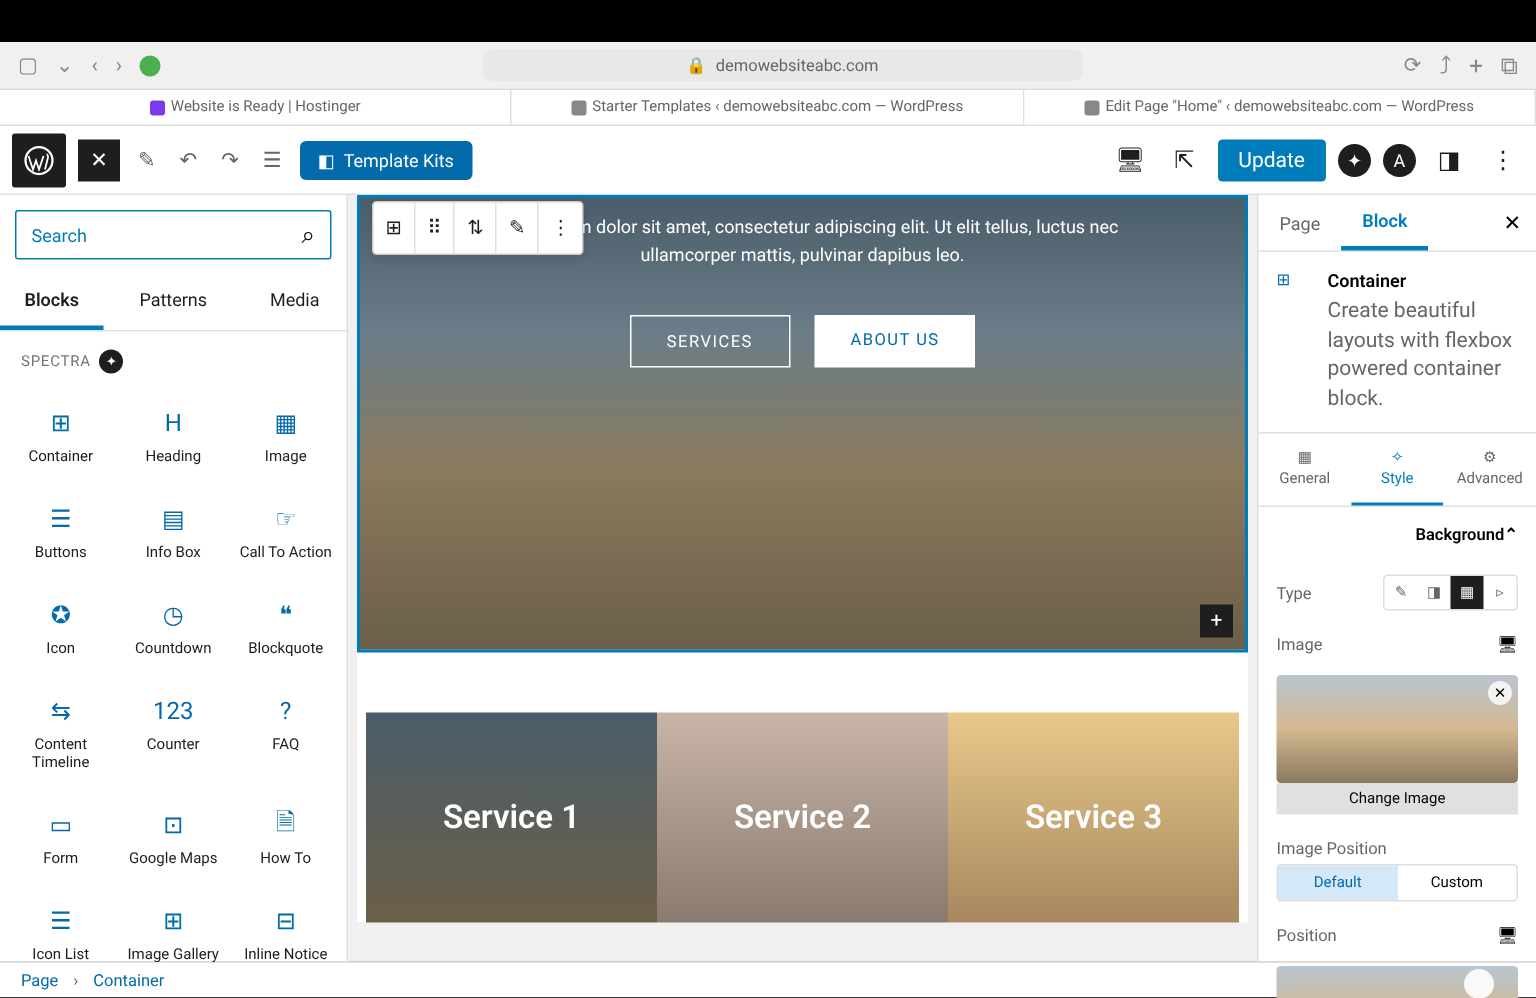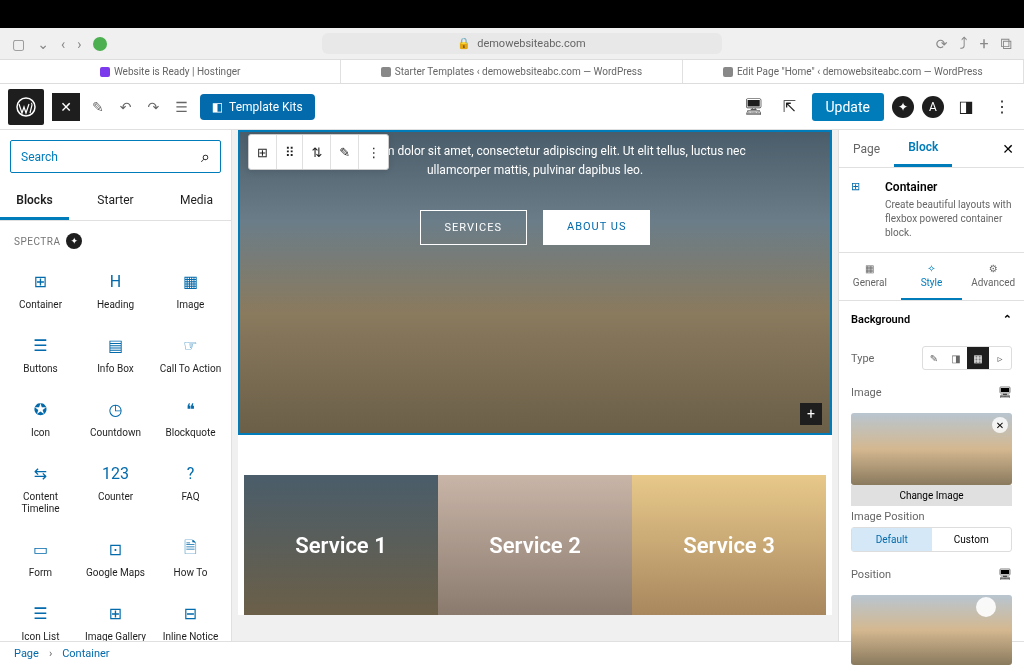--- a/index.html
+++ b/index.html
@@ -71,26 +71,26 @@
 
 
 .right-panel { width: 186px; background: #fff; border-left: 1px solid #e0e0e0; display: flex; flex-direction: column; font-size: 11px; }
 .right-tabs { display: flex; border-bottom: 1px solid #e0e0e0; align-items: center; }
 .right-tab { padding: 10px 14px; font-size: 12px; cursor: pointer; color: #666; }
 .right-tab.active { border-bottom: 3px solid #007cba; color: #007cba; font-weight: 600; }
 .right-close { margin-left: auto; padding: 0 10px; cursor: pointer; font-size: 14px; }
 .block-info { padding: 12px; border-bottom: 1px solid #e0e0e0; display: flex; gap: 10px; }
 .block-info-icon { width: 24px; height: 24px; color: #036aab; flex-shrink: 0; }
 .block-info-title { font-weight: 600; font-size: 12px; margin-bottom: 4px; }
-.block-info-desc { font-size: 10px; color: #666; line-height: 1.4; }
+.block-info-desc { font-size: 14px; color: #666; line-height: 1.4; }
 .settings-tabs { display: flex; border-bottom: 1px solid #e0e0e0; }
 .st-tab { flex: 1; padding: 10px 0; text-align: center; cursor: pointer; font-size: 10px; color: #666; display: flex; flex-direction: column; align-items: center; gap: 3px; }
 .st-tab.active { border-bottom: 2px solid #007cba; color: #007cba; }
 .panel-section { border-bottom: 1px solid #e0e0e0; }
-.panel-header { padding: 12px; display: flex; justify-content: space-between; align-items: center; font-weight: 600; cursor: pointer; }
+.panel-header { padding: 12px; display: flex; justify-content: flex-end; align-items: center; font-weight: 600; cursor: pointer; }
 .panel-body { padding: 0 12px 12px; }
 .field-row { display: flex; justify-content: space-between; align-items: center; padding: 8px 0; }
 .field-label { color: #666; }
 .type-btns { display: flex; border: 1px solid #ddd; border-radius: 3px; }
 .type-btn { width: 22px; height: 22px; display: flex; align-items: center; justify-content: center; font-size: 10px; cursor: pointer; color: #666; }
 .type-btn.active { background: #1e1e1e; color: #fff; }
 .img-preview { position: relative; margin-top: 6px; }
 .img-preview-box { height: 72px; background: linear-gradient(#b8c5d0, #d4b890, #8a7a5e); border-radius: 3px; position: relative; }
 .img-remove { position: absolute; top: 4px; right: 4px; width: 16px; height: 16px; background: rgba(255,255,255,0.8); border-radius: 50%; display: flex; align-items: center; justify-content: center; font-size: 10px; cursor: pointer; }
 .change-img-btn { width: 100%; background: #e0e0e0; padding: 5px; text-align: center; font-size: 10px; cursor: pointer; }
@@ -172,21 +172,21 @@
 
 <div class="main-area">
 
   <div class="left-panel">
     <div class="search-box">
       <input placeholder="Search" style="">
       <span>⌕</span>
     </div>
     <div class="left-tabs">
       <div class="left-tab active">Blocks</div>
-      <div class="left-tab">Starter</div>
+      <div class="left-tab">Patterns</div>
       <div class="left-tab">Media</div>
     </div>
     <div class="section-label">
       <span>SPECTRA</span>
       <span class="spectra-badge">✦</span>
     </div>
     <div class="blocks-grid" id="blocks-grid">
         <div class="block-item">
           <div class="block-icon">⊞</div>
           <div class="block-label">Container</div>
@@ -330,21 +330,21 @@
         <div class="field-row">
           <span class="field-label">Image</span>
           <span>🖥</span>
         </div>
         <div class="img-preview">
           <div class="img-preview-box">
             <div class="img-remove">✕</div>
           </div>
           <div class="change-img-btn">Change Image</div>
         </div>
-        <div style="margin-top:4px">
+        <div style="margin-top:16px">
           <div class="field-label">Image Position</div>
           <div class="toggle-group">
             <div class="toggle-opt active">Default</div>
             <div class="toggle-opt">Custom</div>
           </div>
         </div>
         <div class="field-row" style="margin-top:8px">
           <span class="field-label">Position</span>
           <span>🖥</span>
         </div>

